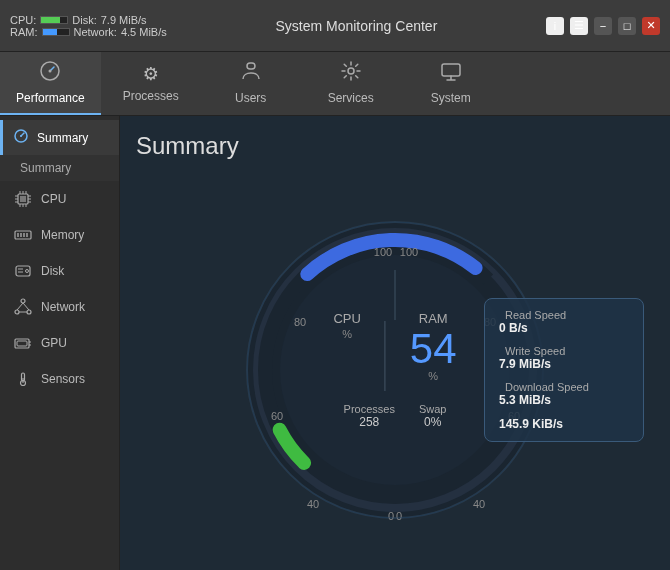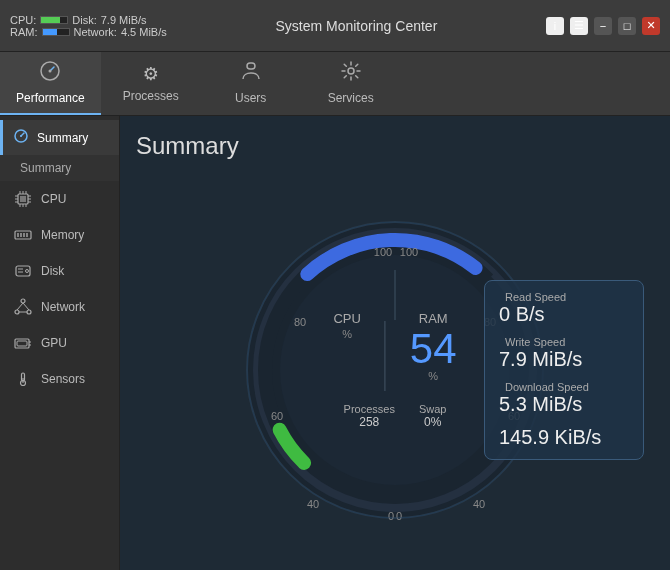--- a/index.html
+++ b/index.html
@@ -261,23 +261,23 @@
     .stat-row {
       margin-bottom: 10px;
     }
     .stat-row:last-child { margin-bottom: 0; }
     .stat-name {
       font-size: 11px;
       color: #aaa;
       margin-left: 6px;
     }
     .stat-val {
-      font-size: 20px;
+      font-size: 12px;
       color: #eee;
-      font-weight: 400;
+      font-weight: 700;
     }
   </style>
 </head>
 <body>
 
 <div class="titlebar">
   <div class="titlebar-left">
     <div class="cpu-ram-info">
       <div class="cpu-ram-row">
         <span>CPU:</span>
@@ -332,20 +332,29 @@
     <span>Users</span>
   </div>
   <div class="tab">
     <span class="tab-icon">
       <svg width="22" height="22" viewBox="0 0 22 22" fill="none">
         <circle cx="11" cy="11" r="3" stroke="#aaa" stroke-width="1.5" fill="none"></circle>
         <path d="M11 2v3M11 17v3M2 11h3M17 11h3M4.2 4.2l2.1 2.1M15.7 15.7l2.1 2.1M4.2 17.8l2.1-2.1M15.7 6.3l2.1-2.1" stroke="#aaa" stroke-width="1.5" stroke-linecap="round"></path>
       </svg>
     </span>
     <span>Services</span>
+  </div>
+  <div class="tab">
+    <span class="tab-icon">
+      <svg width="22" height="22" viewBox="0 0 22 22" fill="none">
+        <rect x="2" y="4" width="18" height="12" rx="2" stroke="#aaa" stroke-width="1.5" fill="none"></rect>
+        <path d="M7 20h8M11 16v4" stroke="#aaa" stroke-width="1.5" stroke-linecap="round"></path>
+      </svg>
+    </span>
+    <span>System</span>
   </div>
 </div>
 
 <div class="main">
 
   <div class="sidebar">
     <div class="sidebar-summary-header">
       <span>
         <svg width="16" height="16" viewBox="0 0 16 16" fill="none">
           <circle cx="8" cy="8" r="6" stroke="#6db3f2" stroke-width="1.5" fill="none"></circle>

